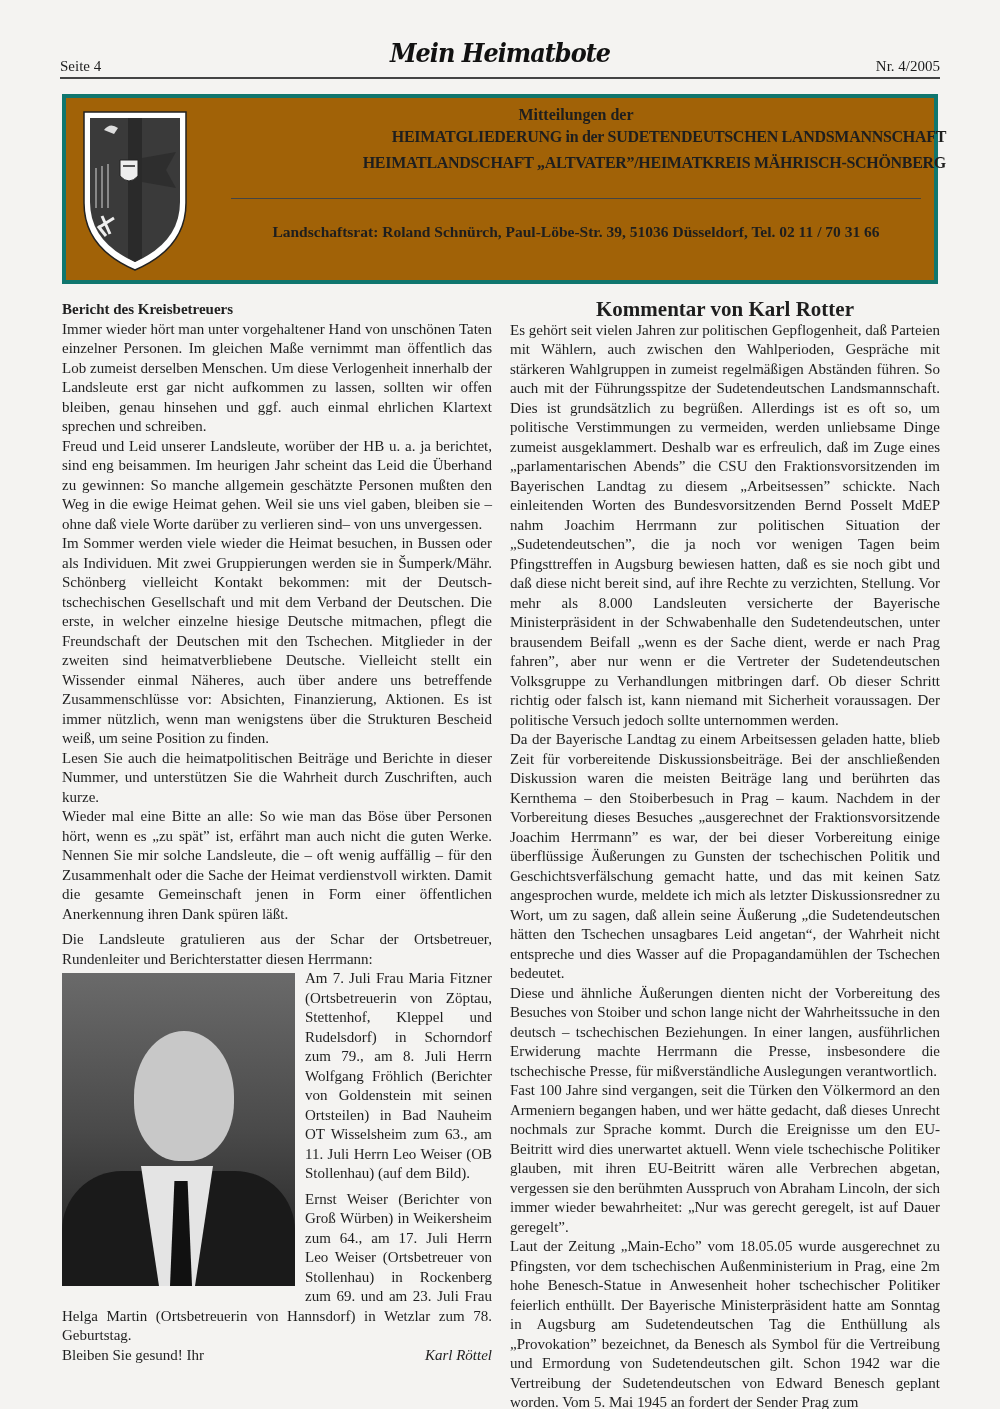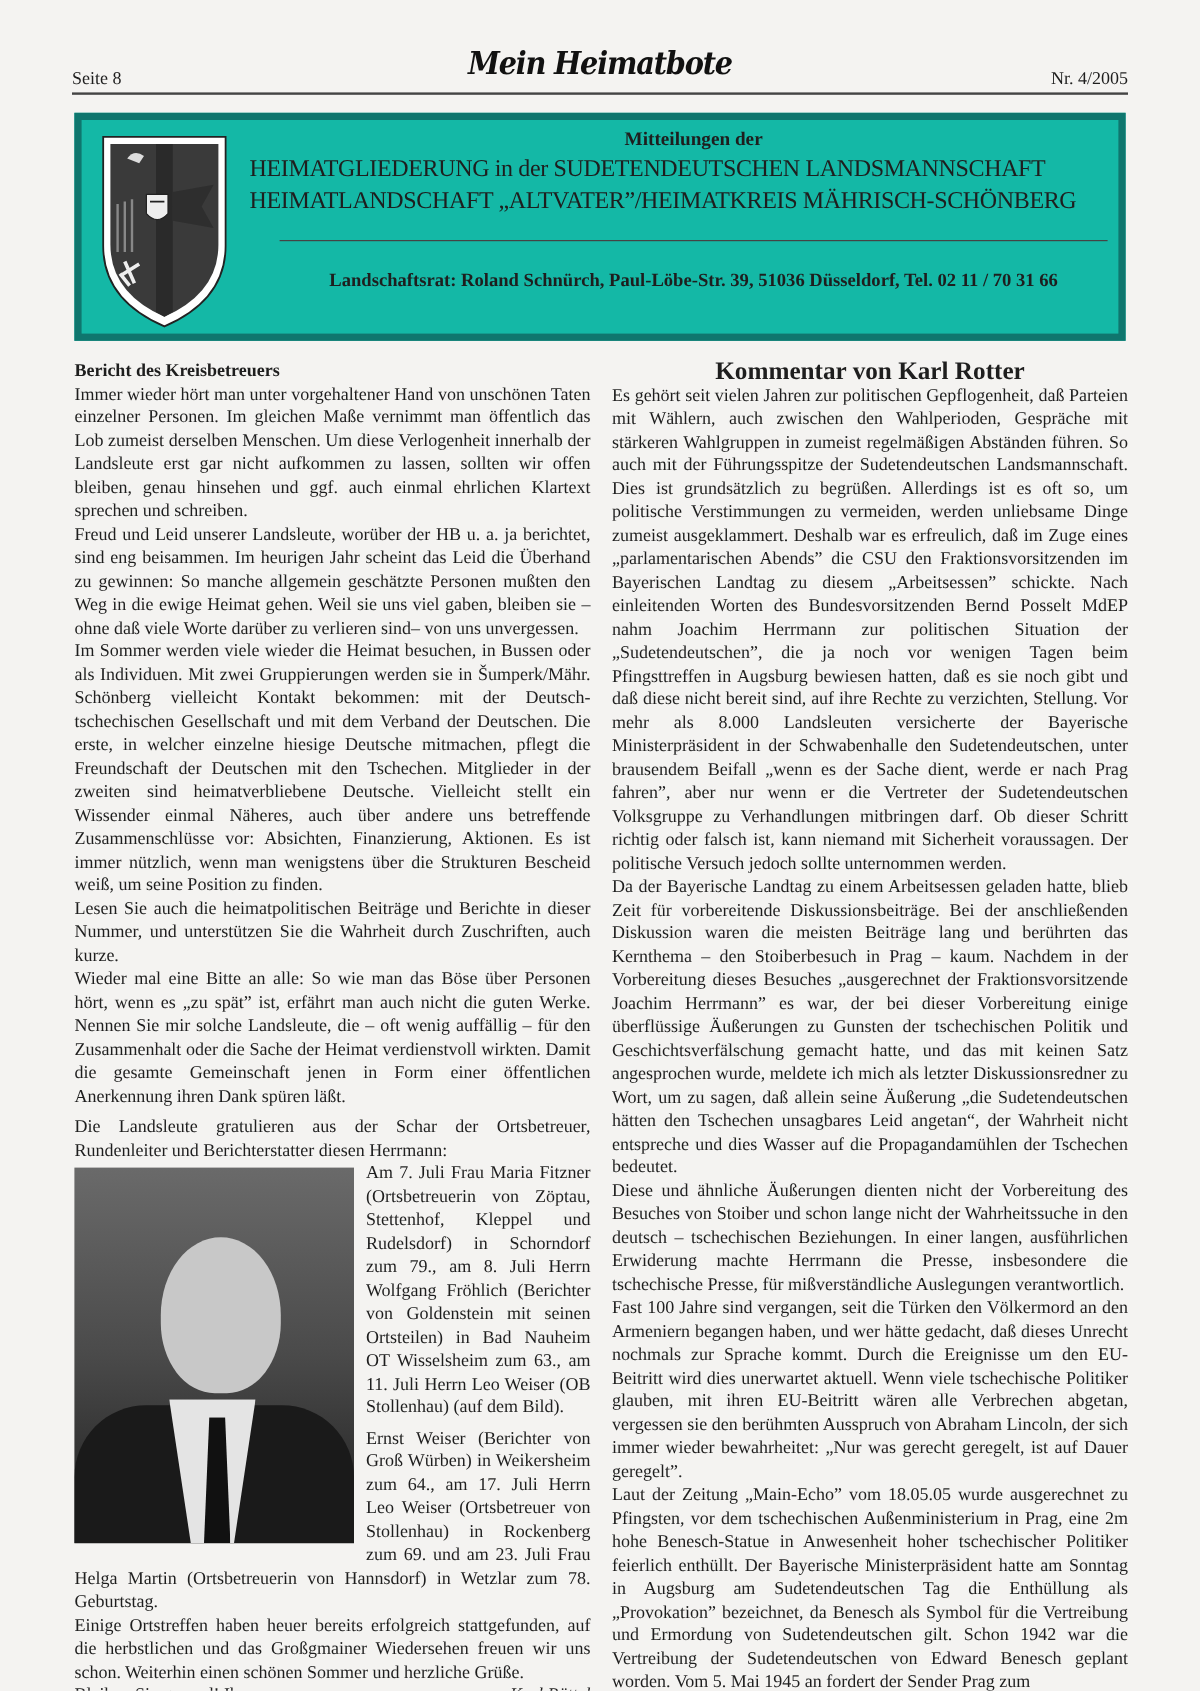--- a/index.html
+++ b/index.html
@@ -18,32 +18,32 @@
   .masthead {
     position: absolute; left: 50%; transform: translateX(-50%) scaleY(1.1); top: 0px;
     font-family: "DejaVu Serif", serif; font-weight: bold; font-style: italic;
     font-size: 24px; letter-spacing: -1px; color: #111;
   }
   .header-rule {
     position: absolute; left: 60px; top: 77px; width: 880px; height: 2px; background: #444;
   }
   .infobox {
     position: absolute; left: 62px; top: 94px; width: 876px; height: 190px;
-    border: 6px solid #0f766e; box-sizing: border-box; background: #14b8a6;
+    border: 4px solid #0f766e; box-sizing: border-box; background: #a16207;
   }
   .crest {
     position: absolute; left: 14px; top: 10px; width: 110px; height: 165px;
   }
   .box-sub {
     position: absolute; left: 160px; width: 700px; text-align: center; top: 8px;
     font-weight: bold; font-size: 16px;
   }
   .box-title1, .box-title2 {
-    position: absolute; left: 140px; width: 740px; text-align: left;
-    font-weight: normal; font-size: 20px; letter-spacing: -0.3px;
+    position: absolute; left: 140px; width: 740px; text-align: right;
+    font-weight: bold; font-size: 16px; letter-spacing: -0.3px;
   }
   .box-title1 { top: 30px; }
   .box-title2 { top: 56px; }
   .box-rule { position: absolute; left: 165px; top: 100px; width: 690px; height: 1px; background: #444; }
   .box-line {
     position: absolute; left: 140px; width: 740px; text-align: center;
     font-weight: bold; font-size: 15.5px;
   }
   .bl1 { top: 125px; } .bl2 { top: 145px; } .bl3 { top: 165px; }
 
@@ -79,21 +79,21 @@
     position: absolute; left: 72px; top: 58px; width: 100px; height: 130px;
     background: #c8c8c8; border-radius: 50% 50% 45% 45%;
   }
   .signature-row { display: flex; justify-content: space-between; }
   .signature { font-style: italic; }
 </style>
 </head>
 <body>
 
 <div class="header">
-  <span class="page-num">Seite 8</span>
+  <span class="page-num">Seite 4</span>
   <span class="masthead">Mein Heimatbote</span>
   <span class="issue-num">Nr. 4/2005</span>
 </div>
 <div class="header-rule"></div>
 
 <div class="infobox">
   <svg class="crest" viewBox="0 0 110 165">
     <path d="M4 4 H106 V95 Q106 140 55 162 Q4 140 4 95 Z" fill="#fff" stroke="#222" stroke-width="1.5"></path>
     <path d="M10 10 H100 V94 Q100 134 55 154 Q10 134 10 94 Z" fill="#3a3a3a"></path>
     <path d="M48 10 H62 V150 L55 154 L48 150 Z" fill="#2a2a2a"></path>
@@ -120,21 +120,20 @@
   <p>Wieder mal eine Bitte an alle: So wie man das Böse über Personen hört, wenn es „zu spät” ist, erfährt man auch nicht die guten Werke. Nennen Sie mir solche Landsleute, die – oft wenig auffällig – für den Zusammenhalt oder die Sache der Heimat verdienstvoll wirkten. Damit die gesamte Gemeinschaft jenen in Form einer öffentlichen Anerkennung ihren Dank spüren läßt.</p>
   <p class="gap">Die Landsleute gratulieren aus der Schar der Ortsbetreuer, Rundenleiter und Berichterstatter diesen Herrmann:</p>
   <div class="photo-wrap">
     <div class="suit"></div>
     <div class="shirt"></div>
     <div class="tie"></div>
     <div class="head"></div>
   </div>
   <p>Am 7. Juli Frau Maria Fitzner (Ortsbetreuerin von Zöptau, Stettenhof, Kleppel und Rudelsdorf) in Schorndorf zum 79., am 8. Juli Herrn Wolfgang Fröhlich (Berichter von Goldenstein mit seinen Ortsteilen) in Bad Nauheim OT Wisselsheim zum 63., am 11. Juli Herrn Leo Weiser (OB Stollenhau) (auf dem Bild).</p>
   <p class="gap">Ernst Weiser (Berichter von Groß Würben) in Weikersheim zum 64., am 17. Juli Herrn Leo Weiser (Ortsbetreuer von Stollenhau) in Rockenberg zum 69. und am 23. Juli Frau Helga Martin (Ortsbetreuerin von Hannsdorf) in Wetzlar zum 78. Geburtstag.</p>
-  <p>Einige Ortstreffen haben heuer bereits erfolgreich stattgefunden, auf die herbstlichen und das Großgmainer Wiedersehen freuen wir uns schon. Weiterhin einen schönen Sommer und herzliche Grüße.</p>
   <div class="signature-row">
     <span>Bleiben Sie gesund! Ihr</span>
     <span class="signature">Karl Röttel</span>
   </div>
 </div>
 
 <div class="col col-right">
   <h2 class="col-heading">Kommentar von Karl Rotter</h2>
   <p>Es gehört seit vielen Jahren zur politischen Gepflogenheit, daß Parteien mit Wählern, auch zwischen den Wahlperioden, Gespräche mit stärkeren Wahlgruppen in zumeist regelmäßigen Abständen führen. So auch mit der Führungsspitze der Sudetendeutschen Landsmannschaft. Dies ist grundsätzlich zu begrüßen. Allerdings ist es oft so, um politische Verstimmungen zu vermeiden, werden unliebsame Dinge zumeist ausgeklammert. Deshalb war es erfreulich, daß im Zuge eines „parlamentarischen Abends” die CSU den Fraktionsvorsitzenden im Bayerischen Landtag zu diesem „Arbeitsessen” schickte. Nach einleitenden Worten des Bundesvorsitzenden Bernd Posselt MdEP nahm Joachim Herrmann zur politischen Situation der „Sudetendeutschen”, die ja noch vor wenigen Tagen beim Pfingsttreffen in Augsburg bewiesen hatten, daß es sie noch gibt und daß diese nicht bereit sind, auf ihre Rechte zu verzichten, Stellung. Vor mehr als 8.000 Landsleuten versicherte der Bayerische Ministerpräsident in der Schwabenhalle den Sudetendeutschen, unter brausendem Beifall „wenn es der Sache dient, werde er nach Prag fahren”, aber nur wenn er die Vertreter der Sudetendeutschen Volksgruppe zu Verhandlungen mitbringen darf. Ob dieser Schritt richtig oder falsch ist, kann niemand mit Sicherheit voraussagen. Der politische Versuch jedoch sollte unternommen werden.</p>
   <p>Da der Bayerische Landtag zu einem Arbeitsessen geladen hatte, blieb Zeit für vorbereitende Diskussionsbeiträge. Bei der anschließenden Diskussion waren die meisten Beiträge lang und berührten das Kernthema – den Stoiberbesuch in Prag – kaum. Nachdem in der Vorbereitung dieses Besuches „ausgerechnet der Fraktionsvorsitzende Joachim Herrmann” es war, der bei dieser Vorbereitung einige überflüssige Äußerungen zu Gunsten der tschechischen Politik und Geschichtsverfälschung gemacht hatte, und das mit keinen Satz angesprochen wurde, meldete ich mich als letzter Diskussionsredner zu Wort, um zu sagen, daß allein seine Äußerung „die Sudetendeutschen hätten den Tschechen unsagbares Leid angetan“, der Wahrheit nicht entspreche und dies Wasser auf die Propagandamühlen der Tschechen bedeutet.</p>

